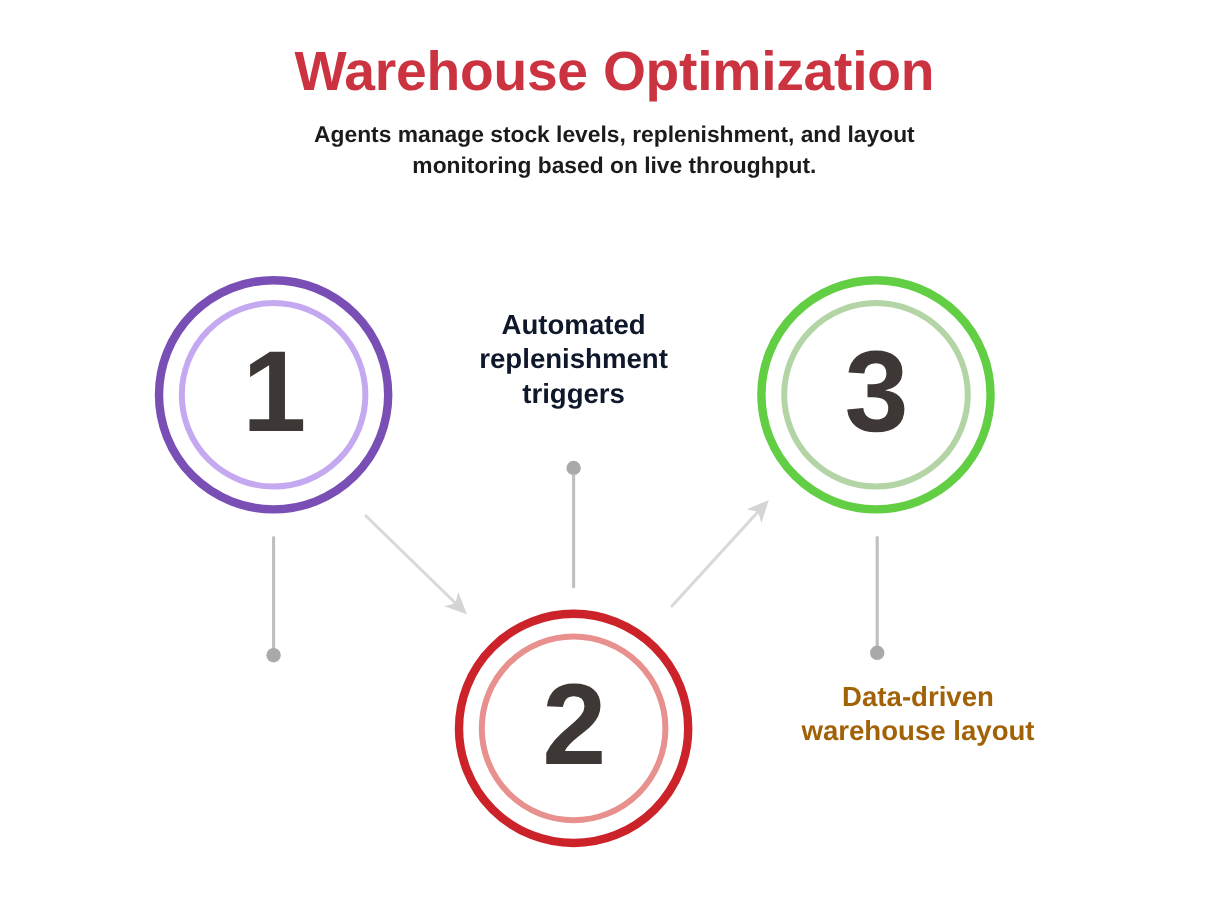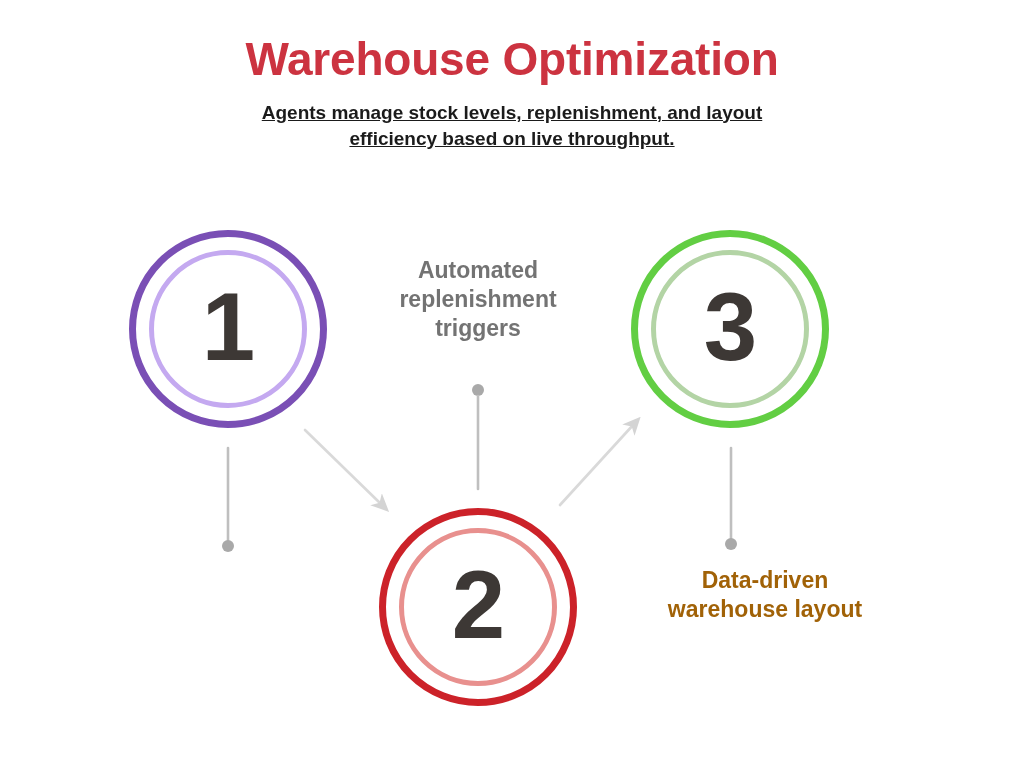--- a/index.html
+++ b/index.html
@@ -38,21 +38,20 @@
     line-height: 1.12;
     margin: 0;
   }
   .subtitle {
     margin: 14px auto 0 auto;
     width: 640px;
     font-size: 19px;
     font-weight: bold;
     color: #1b1b1b;
     line-height: 1.38;
-    text-decoration: underline;
   }
 
   
   #connectors {
     position: absolute;
     left: 0;
     top: 0;
     width: 1024px;
     height: 768px;
     pointer-events: none;
@@ -108,39 +107,39 @@
   #label-1 {
     left: 108px;
     top: 566px;
     width: 242px;
     color: #7B52C4;
   }
   #label-2 {
     left: 356px;
     top: 256px;
     width: 244px;
-    color: #737373;
+    color: #0f172a;
   }
   #label-3 {
     left: 615px;
     top: 566px;
     width: 300px;
     color: #a16207;
   }
 </style>
 </head>
 <body>
 
 <div id="infographic">
 
   <div class="header">
     <h1 class="title">Warehouse Optimization</h1>
     <div class="subtitle">
       <span>Agents manage stock levels, replenishment, and layout</span><br>
-      <span>efficiency based on live throughput.</span>
+      <span>monitoring based on live throughput.</span>
     </div>
   </div>
 
   <svg id="connectors" viewBox="0 0 1024 768" width="1024" height="768">
     <defs>
       <marker id="arrowhead" markerWidth="7" markerHeight="7" refX="3.2" refY="3.2" orient="auto" markerUnits="strokeWidth">
         <path d="M0,0 L7,3.2 L0,6.4 L1.9,3.2 Z" fill="#D4D4D4"></path>
       </marker>
     </defs>
 

